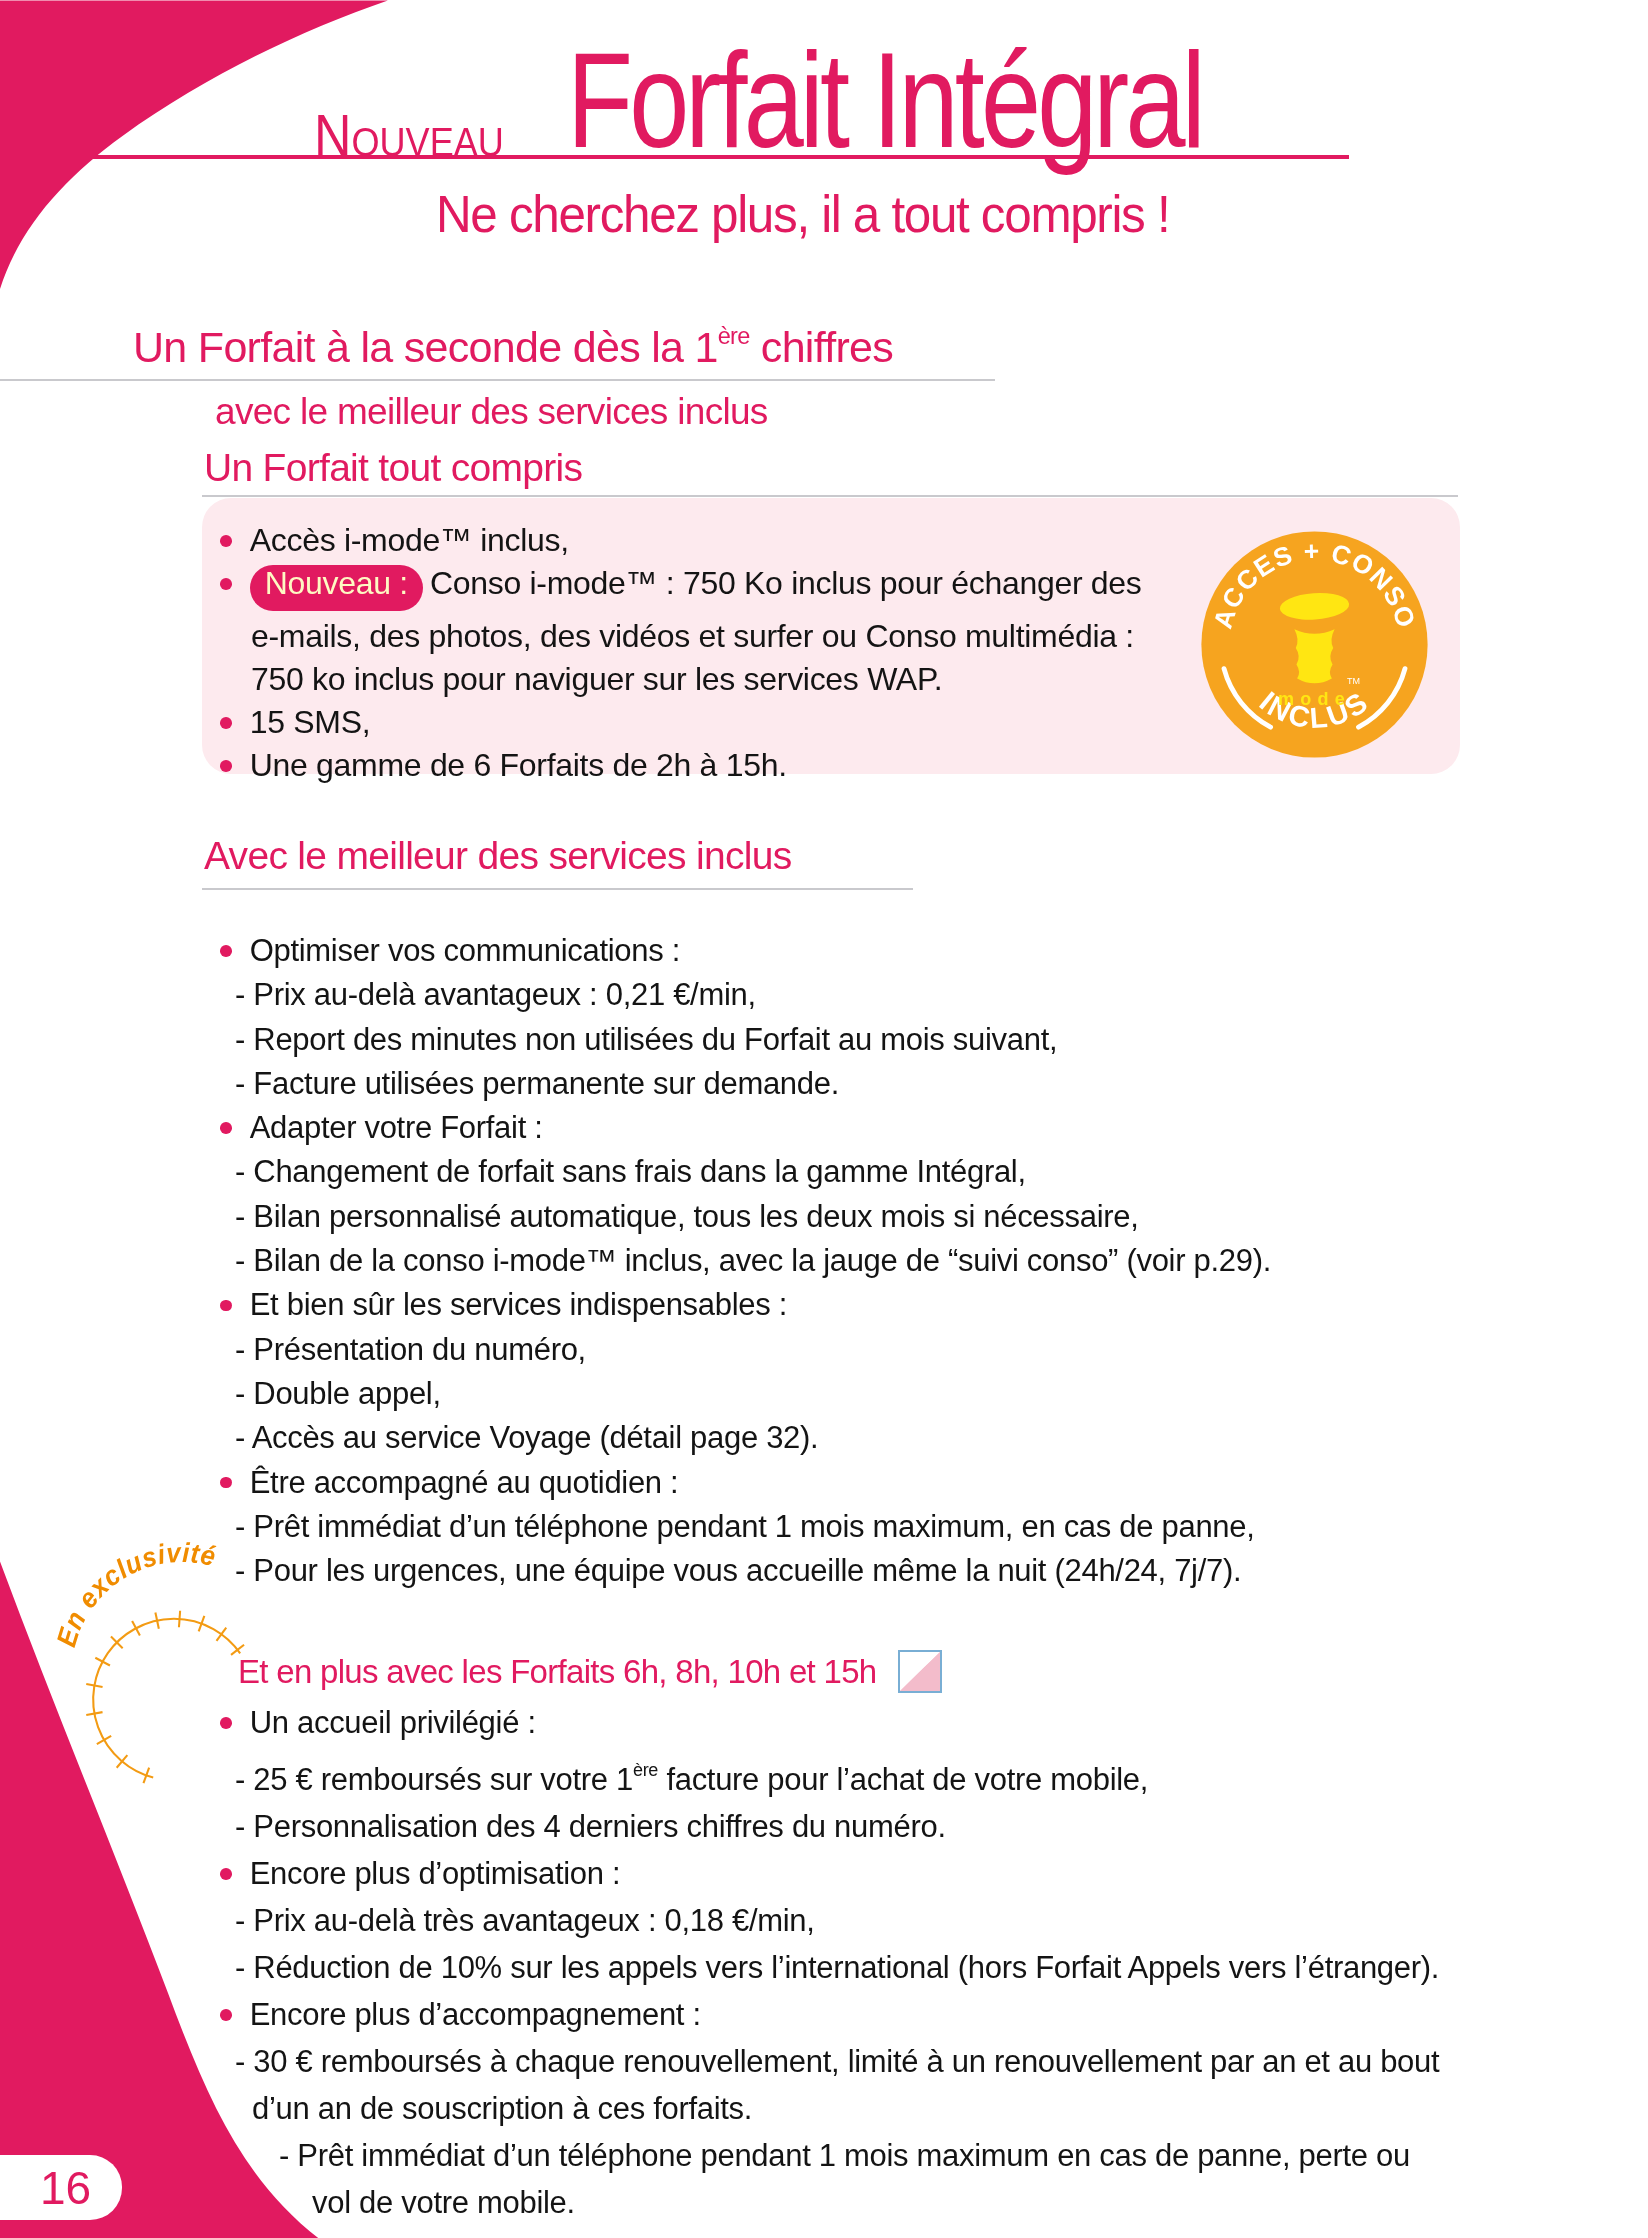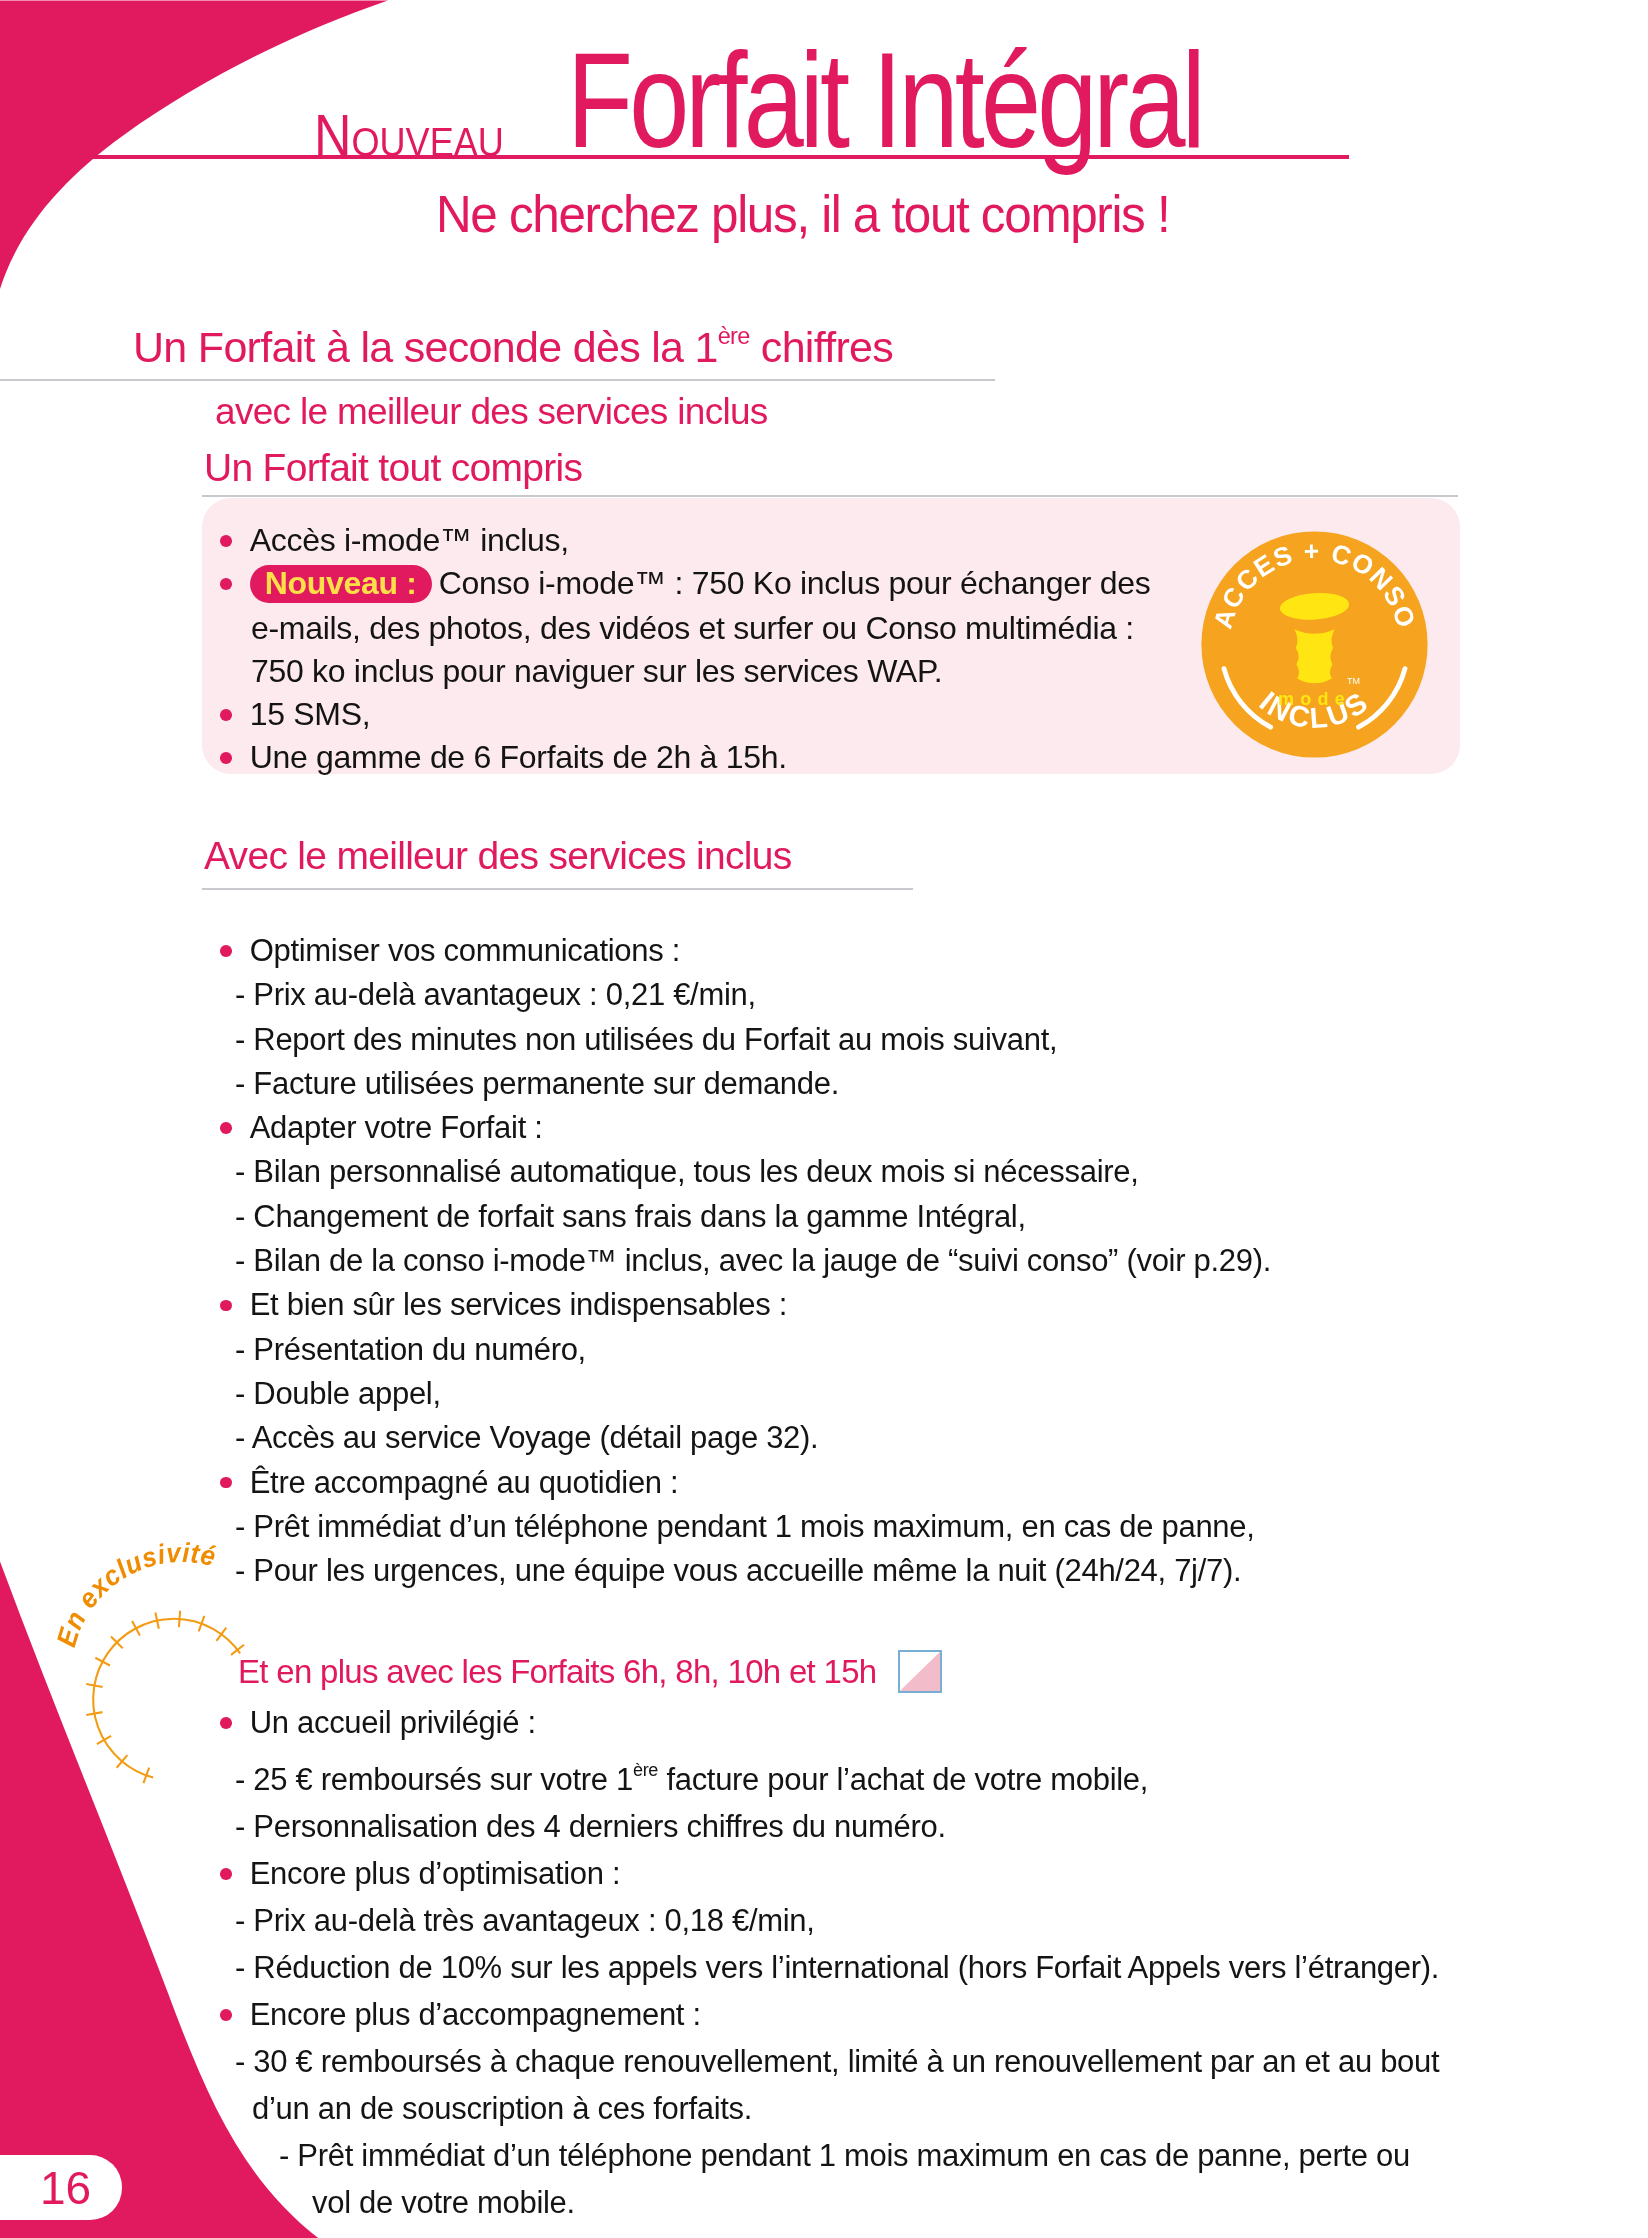--- a/index.html
+++ b/index.html
@@ -53,22 +53,22 @@
   }
   .line.sub{margin-left:15px;}
   .line.cont{margin-left:32px;}
   .line.sub2{margin-left:59px;}
   .line.cont2{margin-left:92px;}
   #box-list .line.cont{margin-left:31px;}
   .b{font-weight:400;}
   .sup{font-size:18px;vertical-align:14px;}
   .dash{display:inline;}
   .pill{
-    display:inline-block;background:#e11a60;color:#fde047;font-weight:700;
-    border-radius:23.5px;padding:0px 15px 2px 15px;margin-right:7px;line-height:36px;
+    display:inline-block;background:#e11a60;color:#fef9c3;font-weight:400;
+    border-radius:23.5px;padding:0px 15px 10px 15px;margin-right:7px;line-height:36px;
   }
   #services-list{left:220px;top:933px;z-index:3;}
   #extras-list{left:220px;top:1705px;z-index:3;}
   
   #sec3-title{left:238px;top:1650px;font-size:33px;display:flex;align-items:center;z-index:4;}
   .forfaits-icon{
     display:inline-block;width:40px;height:39px;margin-left:21px;
     border:2.8px solid #79aed4;
     background:linear-gradient(to bottom right,#ffffff 49%,#f3bccb 50.5%);
   }
@@ -154,22 +154,22 @@
 </svg>
 
 <div class="abs sec-title" id="sec2-title">Avec le meilleur des services inclus</div>
 <div class="abs sec2-rule"></div>
 <div class="abs list" id="services-list">
     <div class="line head"><span class="dot"></span><span class="b">Optimiser vos communications :</span></div>
     <div class="line sub"><span class="dash b">- </span><span class="b">Prix au-delà avantageux : </span><span>0,21 €/min,</span></div>
     <div class="line sub"><span class="dash b">- </span><span class="b">Report des minutes </span><span>non utilisées du Forfait au mois suivant,</span></div>
     <div class="line sub"><span class="dash b">- </span><span class="b">Facture utilisées permanente </span><span>sur demande.</span></div>
     <div class="line head gap"><span class="dot"></span><span class="b">Adapter votre Forfait :</span></div>
+    <div class="line sub"><span class="dash b">- </span><span class="b">Changement de forfait sans frais </span><span>dans la gamme Intégral,</span></div>
     <div class="line sub"><span class="dash b">- </span><span class="b">Bilan personnalisé automatique</span><span>, tous les deux mois si nécessaire,</span></div>
-    <div class="line sub"><span class="dash b">- </span><span class="b">Changement de forfait sans frais </span><span>dans la gamme Intégral,</span></div>
     <div class="line sub"><span class="dash b">- </span><span class="b">Bilan de la conso i-mode™ inclus</span><span>, avec la jauge de “suivi conso” (voir p.29).</span></div>
     <div class="line head gap"><span class="dot"></span><span class="b">Et bien sûr les services indispensables :</span></div>
     <div class="line sub"><span class="dash b">- </span><span class="b">Présentation du numéro,</span></div>
     <div class="line sub"><span class="dash b">- </span><span class="b">Double appel,</span></div>
     <div class="line sub"><span class="dash b">- </span><span class="b">Accès au service Voyage </span><span>(détail page 32).</span></div>
     <div class="line head gap"><span class="dot"></span><span class="b">Être accompagné au quotidien :</span></div>
     <div class="line sub"><span class="dash b">- </span><span class="b">Prêt immédiat d’un téléphone </span><span>pendant 1 mois maximum, en cas de panne,</span></div>
     <div class="line sub"><span class="dash b">- </span><span class="b">Pour les urgences</span><span>, une équipe vous accueille même la nuit (24h/24, 7j/7).</span></div>
   </div>
 

